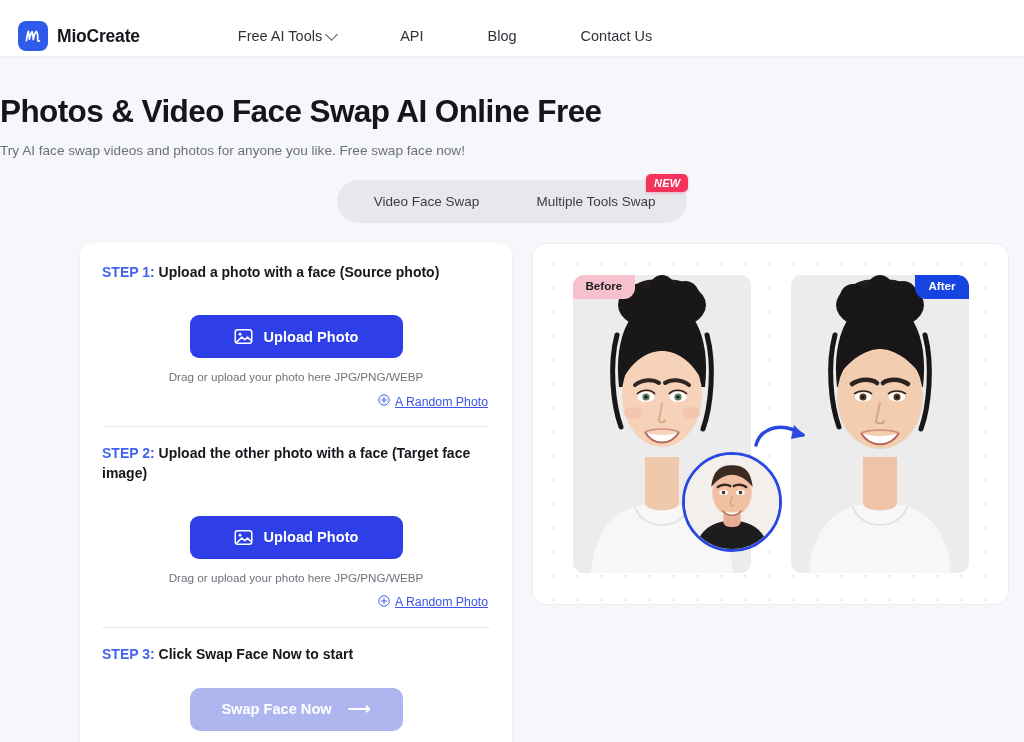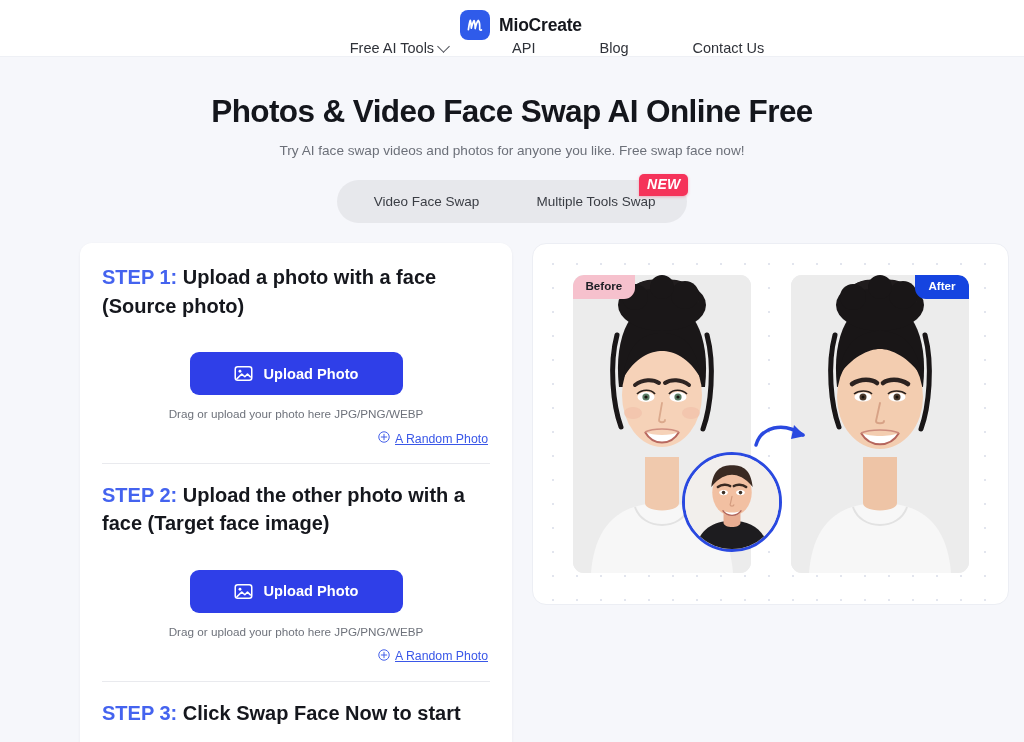--- a/index.html
+++ b/index.html
@@ -16,25 +16,24 @@
     color: #1b1d23;
     -webkit-font-smoothing: antialiased;
   }
 
   
   .header {
     height: 57px;
     background: #ffffff;
     display: flex;
     align-items: center;
-    padding: 10px 0 0 18px;
+    padding: 16px 0 0 18px;
     border-bottom: 1px solid #eef0f5;
     position: relative;
     z-index: 5;
-    flex-direction: column;
   }
   .brand {
     display: flex;
     align-items: center;
     gap: 9px;
   }
   .brand-logo {
     width: 30px;
     height: 30px;
     border-radius: 8px;
@@ -71,21 +70,20 @@
     width: 9px;
     height: 9px;
     border-right: 1.6px solid #4a4d55;
     border-bottom: 1.6px solid #4a4d55;
     transform: translateY(-2px) rotate(45deg);
   }
 
   
   .hero {
     padding-top: 36px;
-    text-align: center;
   }
   .hero-title {
     font-size: 31.5px;
     font-weight: bold;
     letter-spacing: -0.6px;
     color: #14161c;
     line-height: 1.15;
   }
   .hero-sub {
     margin-top: 14px;
@@ -127,21 +125,21 @@
     min-width: 166px;
   }
   .tab.tab-video { min-width: 168px; }
   .tab.tab-multi { min-width: 168px; }
   .new-badge {
     position: absolute;
     top: -11px;
     right: -6px;
     background: #f5335a;
     color: #ffffff;
-    font-size: 14px;
+    font-size: 11px;
     font-weight: bold;
     font-style: italic;
     letter-spacing: 0.3px;
     padding: 3px 7px 3px 8px;
     border-radius: 5px 5px 5px 0;
     line-height: 1.1;
     box-shadow: 0 1px 3px rgba(245,51,90,.35);
   }
 
   
@@ -154,21 +152,21 @@
 
   
   .steps-card {
     width: 432px;
     background: #ffffff;
     border-radius: 12px;
     padding: 20px 22px 28px 22px;
     box-shadow: 0 1px 3px rgba(22,28,45,.06);
   }
   .step-label {
-    font-size: 20px;
+    font-size: 14px;
     font-weight: bold;
     color: #15171d;
     line-height: 1.42;
   }
   .step-label .num { color: #4463ef; font-weight: bold; }
   .upload-row {
     display: flex;
     justify-content: center;
     margin-top: 32px;
   }

